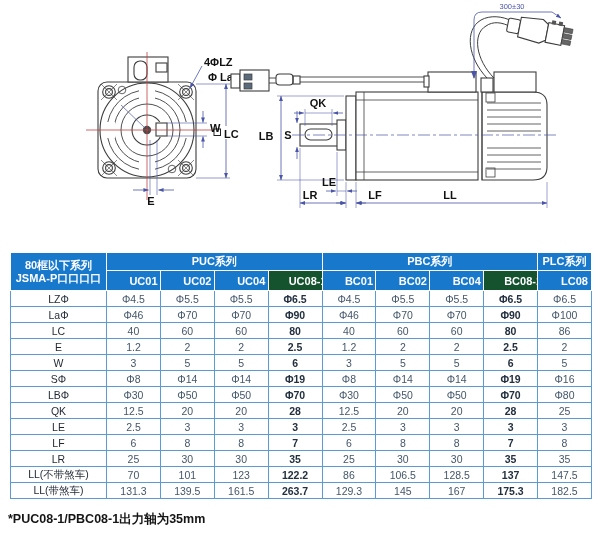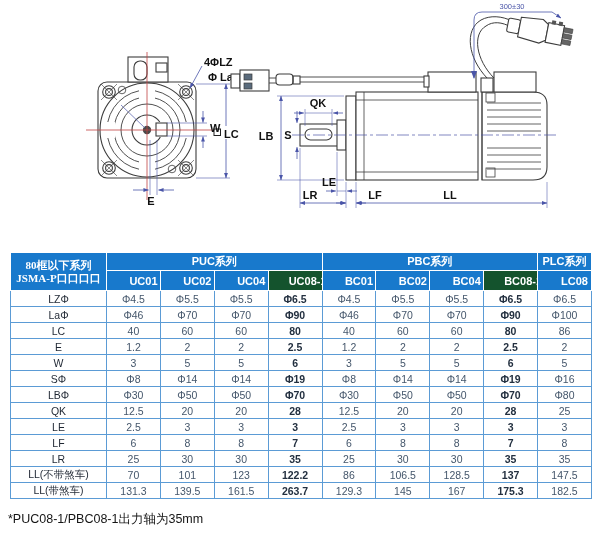--- a/index.html
+++ b/index.html
@@ -6,25 +6,25 @@
   body{width:600px;height:551px;position:relative;font-family:"Liberation Sans",sans-serif;}
   .diagram{position:absolute;top:0;left:0;}
   .table-wrap{position:absolute;top:252px;left:10px;}
   table.spec{border-collapse:collapse;table-layout:fixed;width:582px;border:1.5px solid #3f86c9;}
   table.spec col.c0{width:96px;}
   table.spec th,table.spec td{border:1px solid #5b9bd5;text-align:center;vertical-align:middle;padding:0;overflow:hidden;white-space:nowrap;}
   table.spec thead th{background:#1879cc;color:#fff;border:1px solid #fff;font-weight:bold;}
   table.spec thead th.dark{background:#14532d;}
   table.spec thead tr.grp th{height:17px;font-size:11px;}
   table.spec thead th.model{height:19px;font-size:11px;padding-left:20px;}
-  table.spec th.corner{font-size:11px;line-height:13px;font-weight:bold;font-family:Liberation Serif, serif;}
+  table.spec th.corner{font-size:11px;line-height:13px;font-weight:bold;}
   table.spec tbody td{height:15px;font-size:10.5px;color:#44566b;background:#fff;}
   table.spec tbody td.rowlabel{color:#1f2733;margin-left:32px;}
   table.spec tbody td.hl{font-weight:bold;color:#233040;}
-  .footnotes{position:absolute;top:511px;left:8px;font-size:12.5px;font-weight:400;color:#151515;line-height:16px;}
+  .footnotes{position:absolute;top:511px;left:8px;font-size:12.5px;font-weight:700;color:#151515;line-height:16px;}
   svg text{font-family:"Liberation Sans",sans-serif;}
   .dimlbl{font-size:11px;font-weight:bold;fill:#111;}
 </style>
 </head>
 <body>
 
 <svg class="diagram" width="600" height="246" viewBox="0 0 600 246">
   <defs>
     <marker id="ar" viewBox="0 0 10 10" refX="9" refY="5" markerWidth="7" markerHeight="7" orient="auto-start-reverse">
       <path d="M0,1.5 L9.5,5 L0,8.5 Z" fill="#4a55a8"></path>

